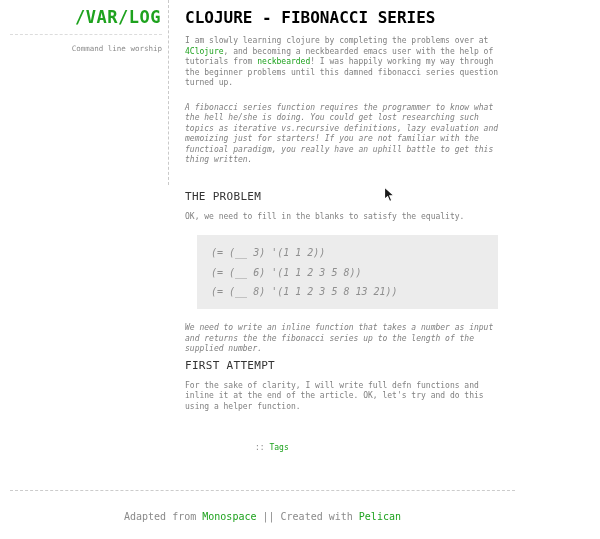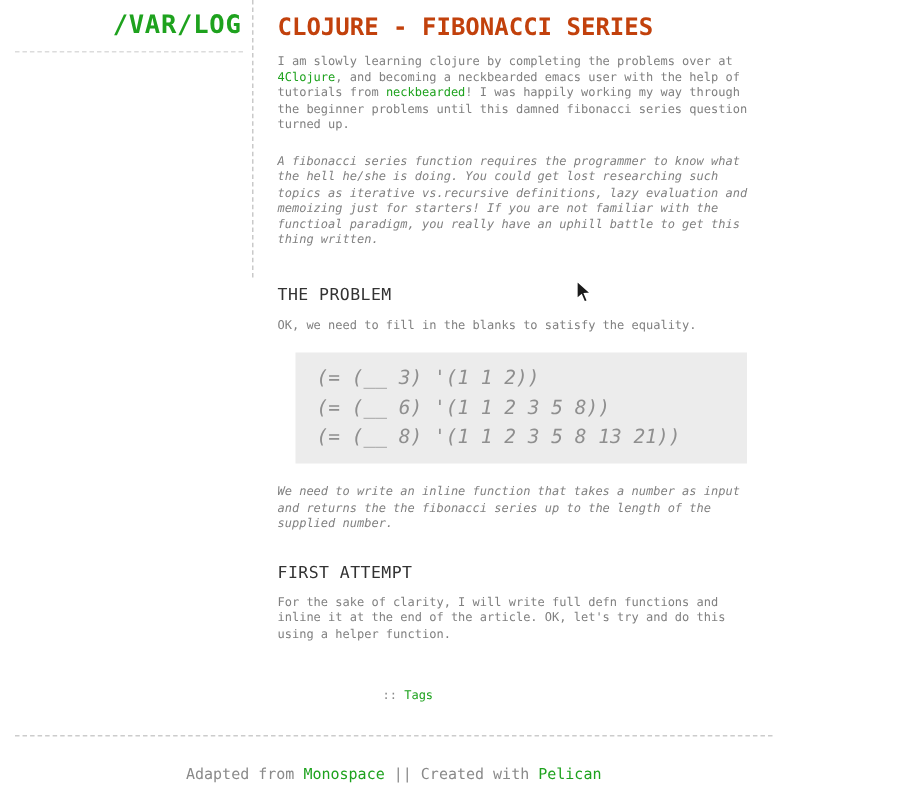--- a/index.html
+++ b/index.html
@@ -35,42 +35,42 @@
   .content {
     width: 341px;
     padding-left: 16px;
     font-size: 8px; line-height: 10.5px;
     color: #808080;
     flex: none;
   }
   .article-title {
     margin: 8px 0 0 0;
     font-size: 16px; line-height: 19px;
-    font-weight: bold; color: #c2410c;
+    font-weight: bold; color: #000000;
     text-decoration: none; display: block;
   }
   .date { margin-top: 12px; font-size: 6.5px; line-height: 9px; color: #999999; }
   .content p { margin: 9px 0 0 0; }
   .content p.gap { margin-top: 14px; font-style: italic; }
   a.green-link { color: #1ea21e; text-decoration: none; }
   h2.section-heading {
     margin: 24px 0 0 0;
     font-size: 11px; line-height: 13px;
     font-weight: normal; color: #333333;
     letter-spacing: 0.3px;
   }
-  h2.section-heading.second { margin-top: 20px; }
+  h2.section-heading.second { margin-top: 4px; }
   .codeblock {
     margin: 13px 12px 0 12px;
     background: #ececec;
     padding: 13px 8px 13px 14px;
   }
   .codeline {
     font-style: italic;
-    font-size: 13px; line-height: 9px;
+    font-size: 10px; line-height: 9px;
     color: #8f8f8f;
     white-space: pre;
   }
   .codeline + .codeline { margin-top: 10.5px; }
   .tags-line { margin-top: 31px; padding-left: 70px; font-size: 8px; color: #8a8a8a; }
 
   
   .footer {
     position: absolute;
     left: 10px; top: 490px;
@@ -85,20 +85,21 @@
   .cursor { position: absolute; left: 383px; top: 186px; }
 </style>
 </head>
 <body>
 
 <div class="page">
   <div class="columns">
 
     <aside class="sidebar">
       <a class="site-title" href="#">/VAR/LOG</a>
+      <div class="tagline">Command line worship</div>
     </aside>
 
     <main class="content">
       <a class="article-title" href="#">CLOJURE - FIBONACCI SERIES</a>
 
       <p><span>I am slowly learning clojure by completing the problems over at </span><a class="green-link" href="#">4Clojure</a><span>, and becoming a neckbearded emacs user with the help of tutorials from </span><a class="green-link" href="#">neckbearded</a><span>! I was happily working my way through the beginner problems until this damned fibonacci series question turned up.</span></p>
 
       <p class="gap">A fibonacci series function requires the programmer to know what the hell he/she is doing. You could get lost researching such topics as iterative vs.recursive definitions, lazy evaluation and memoizing just for starters! If you are not familiar with the functioal paradigm, you really have an uphill battle to get this thing written.</p>
 
       <h2 class="section-heading">THE PROBLEM</h2>

